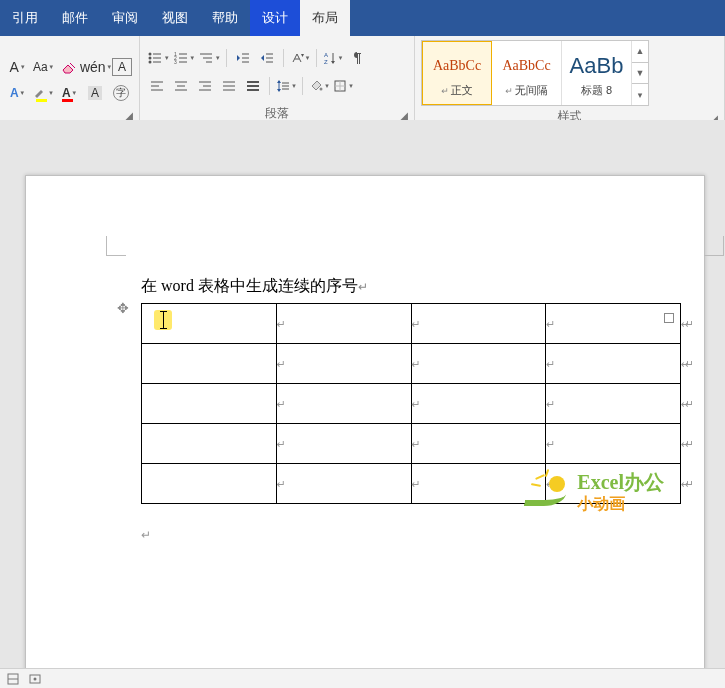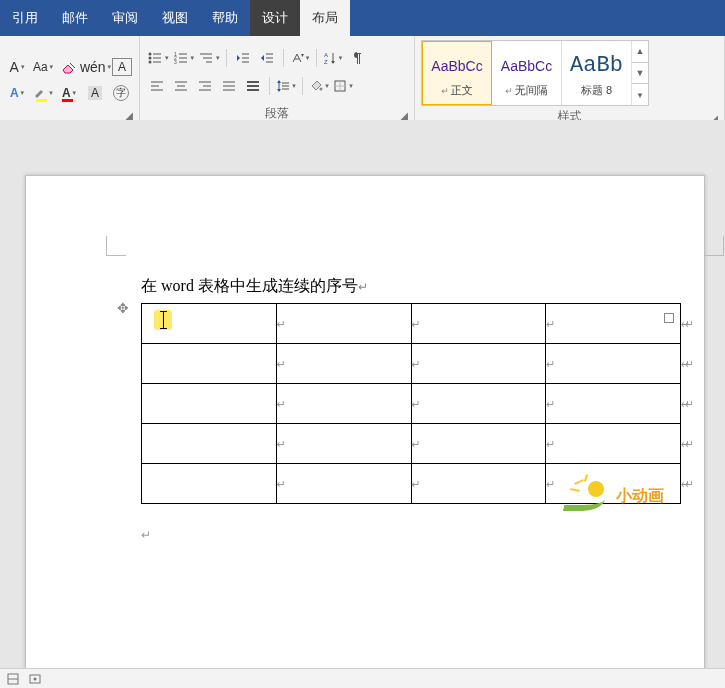--- a/index.html
+++ b/index.html
@@ -2,21 +2,21 @@
 <html><head>
 <meta charset="utf-8">
 <style>
   * { margin: 0; padding: 0; box-sizing: border-box; }
   body { font-family: "Microsoft YaHei", "SimSun", Arial, sans-serif; font-size: 12px; background: #fff; width: 725px; height: 688px; overflow: hidden; position: relative; }
 
   
   .menubar { background: #2b579a; color: #fff; height: 36px; display: flex; align-items: stretch; }
   .menu-item { padding: 0 12px; display: flex; align-items: center; font-size: 13px; cursor: pointer; }
   .menu-item.active { background: #f3f3f3; color: #333; }
-  .menu-item.context { background: #404040; color: #fff; }
+  .menu-item.context { background: #1d4ed8; color: #fff; }
   .menu-item.context.active { background: #f3f3f3; color: #333; }
   .tellme-wrap { display: flex; align-items: center; padding: 0 10px; color: #fff; font-size: 13px; gap: 6px; }
   .bulb-icon { width: 14px; height: 14px; }
 
   
   .ribbon { background: #f3f3f3; height: 90px; display: flex; border-bottom: 1px solid #d4d4d4; }
   .ribbon-group { border-right: 1px solid #d4d4d4; display: flex; flex-direction: column; justify-content: space-between; position: relative; }
   .ribbon-group-body { flex: 1; display: flex; align-items: center; padding: 4px 6px 0 6px; }
   .ribbon-group-label { text-align: center; font-size: 12px; color: #666; padding: 2px 0 3px 0; position: relative; }
   .ribbon-launcher { position: absolute; right: 4px; bottom: 3px; width: 12px; height: 12px; font-size: 10px; color: #777; }
@@ -34,23 +34,23 @@
   .para-group { width: 275px; }
   .para-rows { display: flex; flex-direction: column; gap: 6px; width: 100%; }
   .para-row { display: flex; gap: 2px; align-items: center; }
   .sep-v { width: 1px; height: 18px; background: #d0d0d0; margin: 0 3px; }
 
   
   .styles-group { flex: 1; }
   .styles-gallery { display: flex; height: 66px; border: 1px solid #c8c8c8; background: #fff; }
   .style-item { width: 70px; border-right: 1px solid #e0e0e0; display: flex; flex-direction: column; align-items: center; justify-content: center; font-size: 11px; cursor: pointer; }
   .style-item.selected { border: 1px solid #f0b000; background: #fff7e0; }
-  .style-preview { font-family: Liberation Sans, sans-serif; color: #4c1d95; height: 34px; display:flex; align-items:center; justify-content:center; }
+  .style-preview { font-family: Liberation Serif, serif; color: #c2410c; height: 34px; display:flex; align-items:center; justify-content:center; }
   .style-preview.small { font-size: 14px; }
-  .style-preview.big { font-size: 22px; color: #1f4e79; font-family: Liberation Mono, monospace; }
+  .style-preview.big { font-size: 22px; color: #1f4e79; font-family: Liberation Sans, sans-serif; }
   .style-name { font-size: 11px; color: #444; }
   .style-tick { font-size: 9px; color: #888; margin-right: 2px; }
   .gallery-scroll { width: 16px; display:flex; flex-direction:column; }
   .gallery-scroll div { flex:1; border-bottom:1px solid #c8c8c8; display:flex; align-items:center; justify-content:center; font-size:9px; color:#666; }
 
   
   .doc-area { position: absolute; top: 120px; left: 0; right: 0; bottom: 20px; background: #e6e6e6; overflow: hidden; }
   .page { position: absolute; left: 25px; top: 55px; width: 680px; height: 520px; background: #fff; box-shadow: 0 0 4px rgba(0,0,0,.2); border: 1px solid #c0c0c0; }
   .margin-mark { position:absolute; width:20px; height:20px; }
   .margin-mark.tl { top: 80px; left: 100px; border-left:1px solid #bbb; border-bottom:1px solid #bbb; transform: translate(-100%, -100%);}
@@ -421,20 +421,21 @@
 
       <div class="watermark">
         <div class="sun-icon">
           <div class="sun-core"></div>
           <div class="sun-ray" style="top:2px; left:10px; width:10px; transform:rotate(-25deg);"></div>
           <div class="sun-ray" style="top:-2px; left:18px; width:8px; transform:rotate(-70deg);"></div>
           <div class="sun-ray" style="top:10px; left:6px; width:10px; transform:rotate(10deg);"></div>
           <div class="swoosh"></div>
         </div>
         <div class="brand-text">
+          <span class="brand-top">Excel办公</span>
           <span class="brand-bot">小动画</span>
         </div>
       </div>
     </div>
   </div>
 </div>
 
 <div class="statusbar">
   <svg class="status-icon" viewBox="0 0 14 14">
       <rect x="2" y="2" width="10" height="10" fill="none" stroke="#777"></rect>

